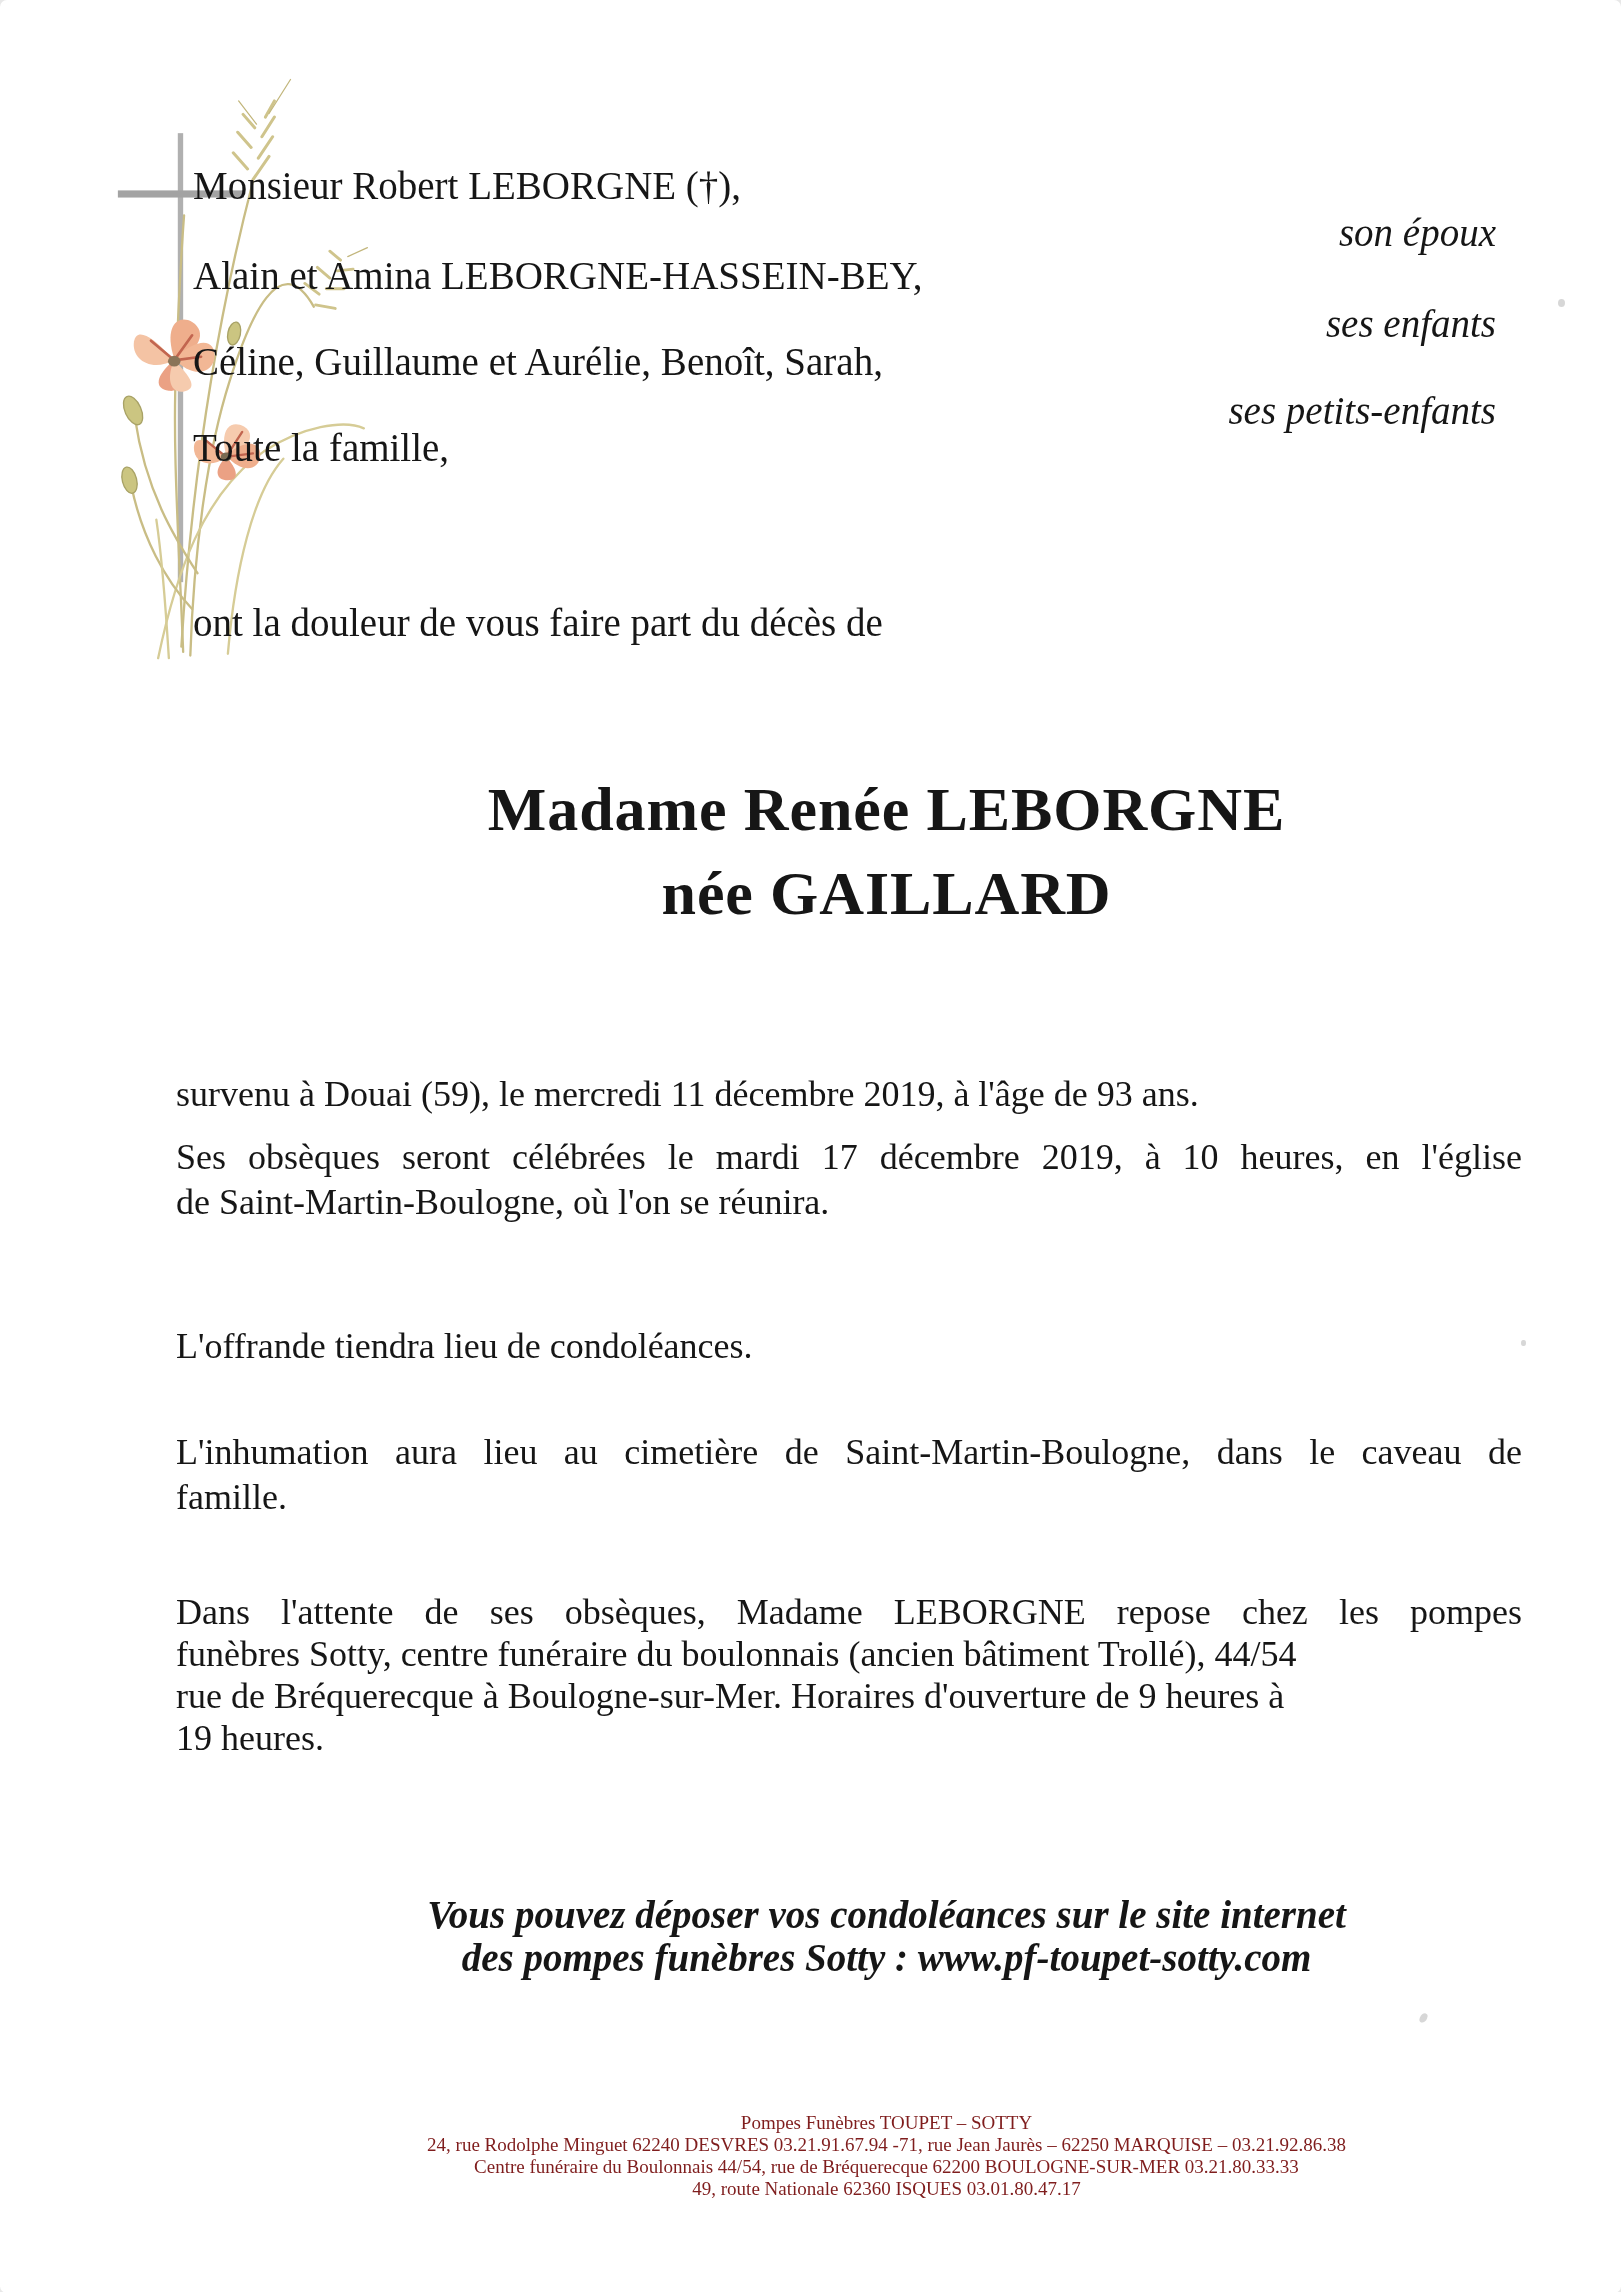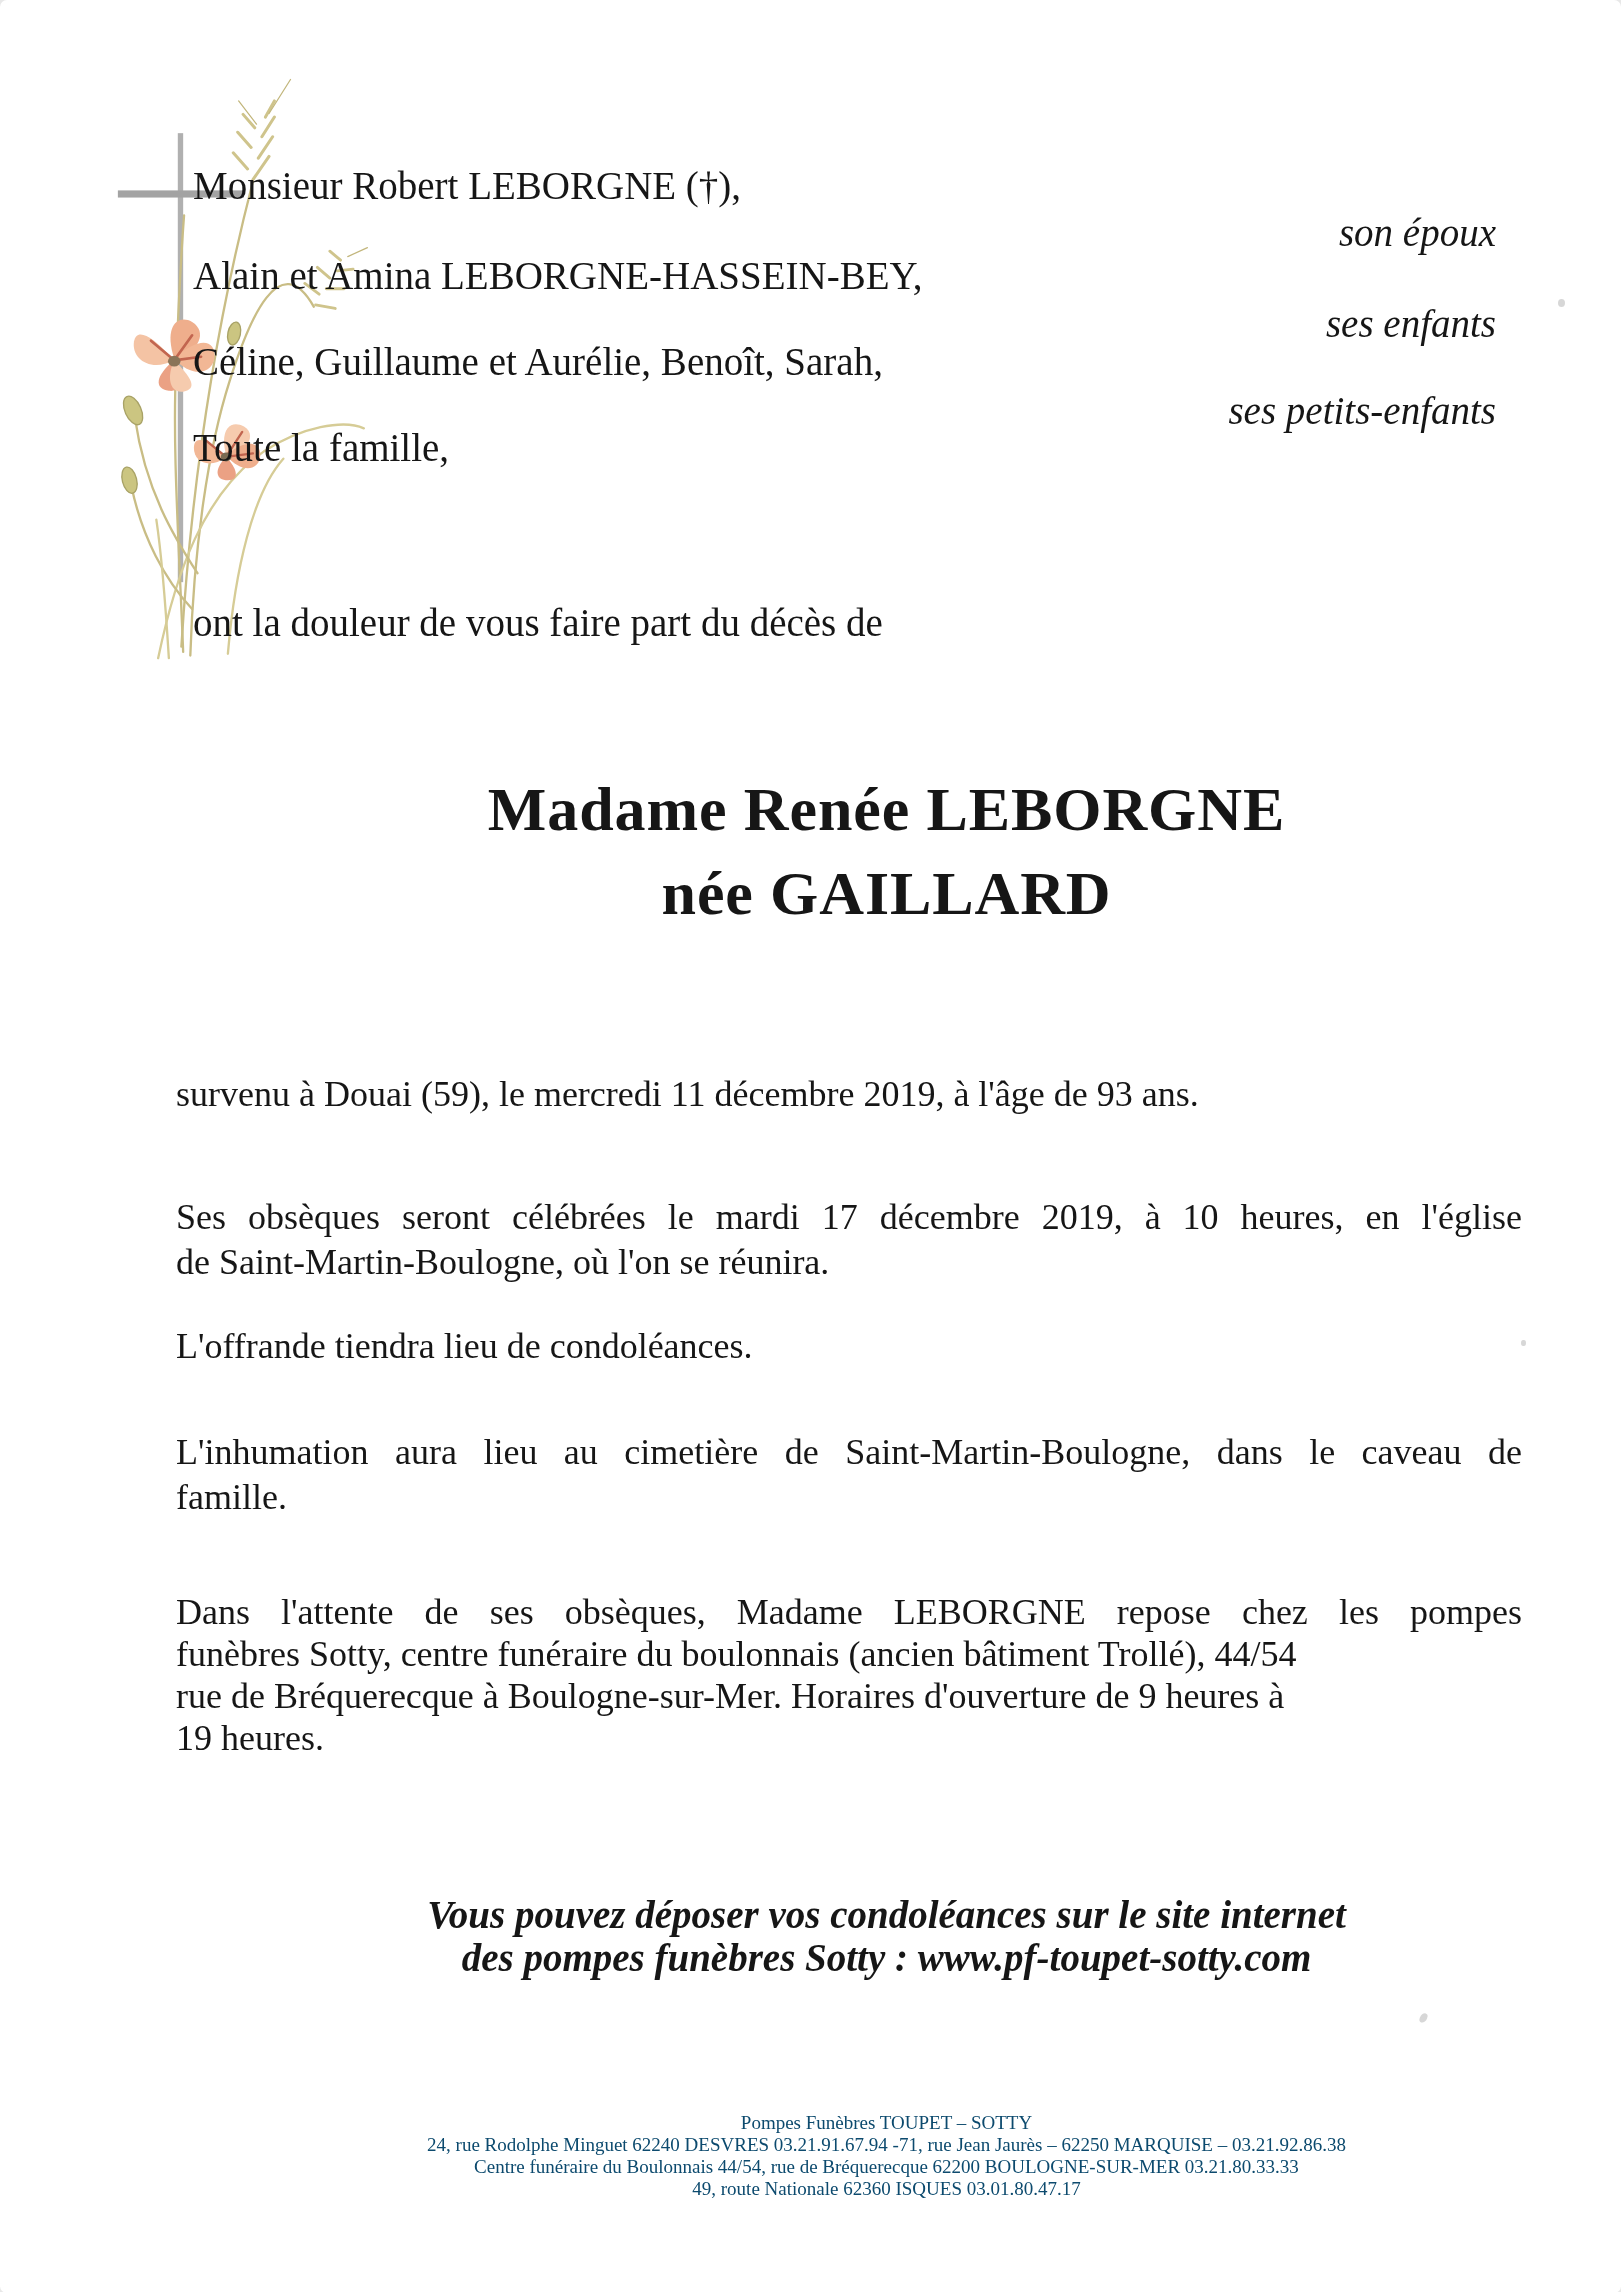--- a/index.html
+++ b/index.html
@@ -29,21 +29,21 @@
   .para .ln{white-space:nowrap;}
   .para .ln.stretch{white-space:normal;text-align:justify;text-align-last:justify;}
   
   .cond{
     left:179px;width:1415px;text-align:center;
     font-size:39px;font-weight:bold;font-style:italic;line-height:43px;
   }
   
   .footer{
     left:179px;width:1415px;text-align:center;
-    font-size:19px;line-height:22px;color:#0c4a6e;
+    font-size:19px;line-height:22px;color:#7f1d1d;
   }
   .illustration{position:absolute;left:49px;top:72px;width:322px;height:591px;}
   .speck{position:absolute;background:#9a9a9a;opacity:.4;border-radius:50%;}
 </style>
 </head>
 <body>
 
 <div class="page">
 
   <svg class="illustration" viewBox="0 0 360 660" aria-hidden="true">
@@ -105,21 +105,21 @@
 
   <div class="abs title" style="top:767px">
     <div>Madame Renée LEBORGNE</div>
     <div>née GAILLARD</div>
   </div>
 
   <div class="abs para" style="top:1072px">
     <div class="ln">survenu à Douai (59), le mercredi 11 décembre 2019, à l'âge de 93 ans.</div>
   </div>
 
-  <div class="abs para" style="top:1195px">
+  <div class="abs para" style="top:1135px">
     <div class="ln stretch">Ses obsèques seront célébrées le mardi 17 décembre 2019, à 10 heures, en l'église</div>
     <div class="ln">de Saint-Martin-Boulogne, où l'on se réunira.</div>
   </div>
 
   <div class="abs para" style="top:1430px">
     <div class="ln stretch">L'inhumation aura lieu au cimetière de Saint-Martin-Boulogne, dans le caveau de</div>
     <div class="ln">famille.</div>
   </div>
 
   <div class="abs para" style="top:1324px">

